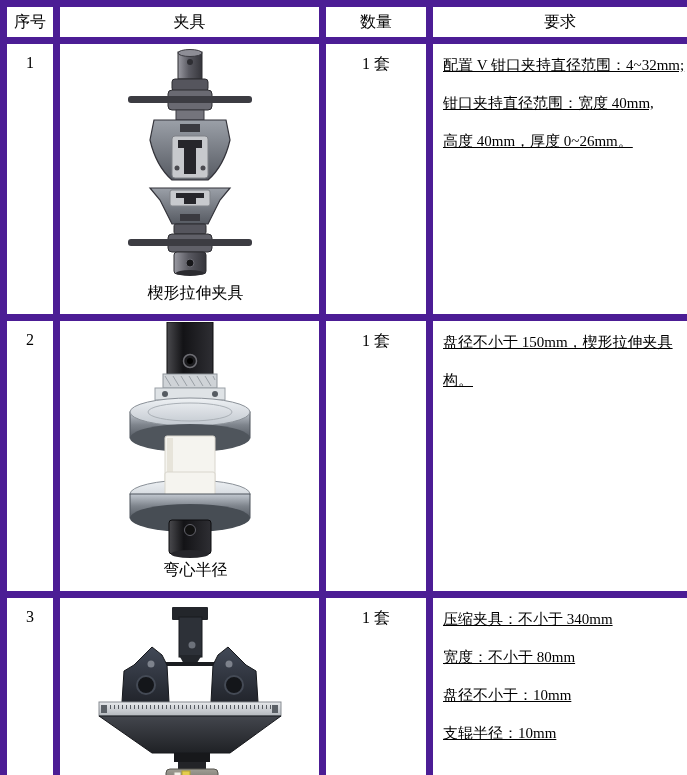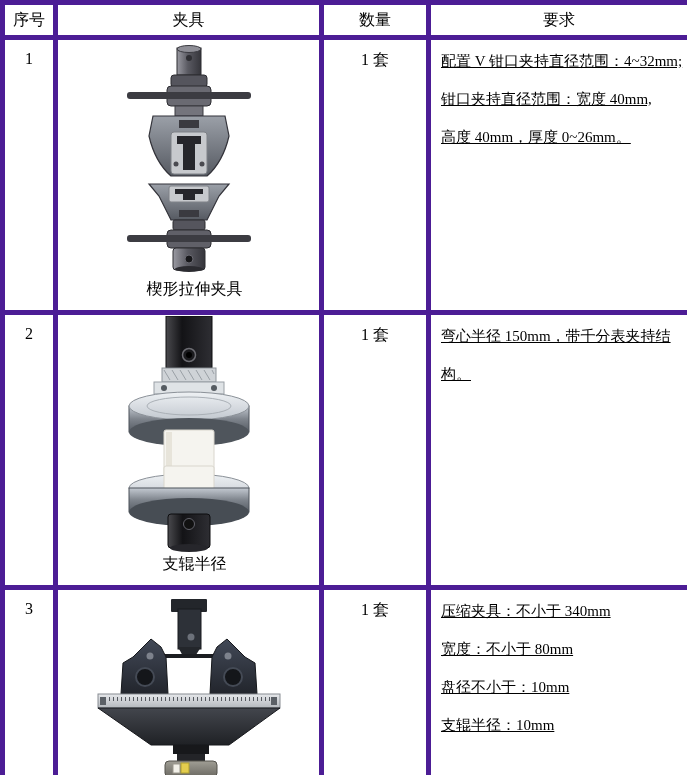--- a/index.html
+++ b/index.html
@@ -13,21 +13,21 @@
     border-collapse:collapse;
     table-layout:fixed;
     width:687px;
     border:2px solid #000;
   }
   col.c-no{width:53px;}
   col.c-fix{width:266px;}
   col.c-qty{width:107px;}
   col.c-req{width:261px;}
   th,td{
-    border:5px solid #4c1d95;
+    border:7px solid #4c1d95;
     vertical-align:top;
     padding:0;
     font-weight:normal;
     font-size:16px;
   }
   th.hdr{
     height:30px;
     text-align:center;
     vertical-align:middle;
     font-size:16px;
@@ -176,25 +176,25 @@
 
           <ellipse cx="63" cy="172" rx="60" ry="14" fill="url(#g2top)" stroke="#8b9198"></ellipse>
           <rect x="38" y="150" width="50" height="24" rx="2" fill="#f5f4ef" stroke="#d9d6cd"></rect>
           <rect x="3" y="172" width="120" height="24" fill="url(#g2side)" stroke="#4d535b"></rect>
           <ellipse cx="63" cy="196" rx="60" ry="14" fill="#474d54"></ellipse>
 
           <rect x="42" y="198" width="42" height="34" rx="3" fill="url(#g2blk)" stroke="#0c0c0e"></rect>
           <circle cx="63" cy="208" r="5.5" fill="#111" stroke="#62626a"></circle>
           <ellipse cx="63" cy="232" rx="19" ry="4" fill="#26262b"></ellipse>
         </svg>
-        <div class="caption">支辊半径</div>
+        <div class="caption">弯心半径</div>
       </td>
       <td class="qty-cell">1 套</td>
       <td class="req-cell">
-        <div class="req-line">弯心半径 150mm，带千分表夹持结</div>
+        <div class="req-line">盘径不小于 150mm，楔形拉伸夹具</div>
         <div class="req-line">构。</div>
       </td>
     </tr>
 
     <tr>
       <td class="num-cell h-r3">3</td>
       <td class="fig-cell">
         <svg class="fig f3" width="192" height="186" viewBox="0 0 192 186" aria-label="three-point-bend-fixture-photo">
           <defs>
             <linearGradient id="g3supp" x1="0" y1="0" x2="0" y2="1">

